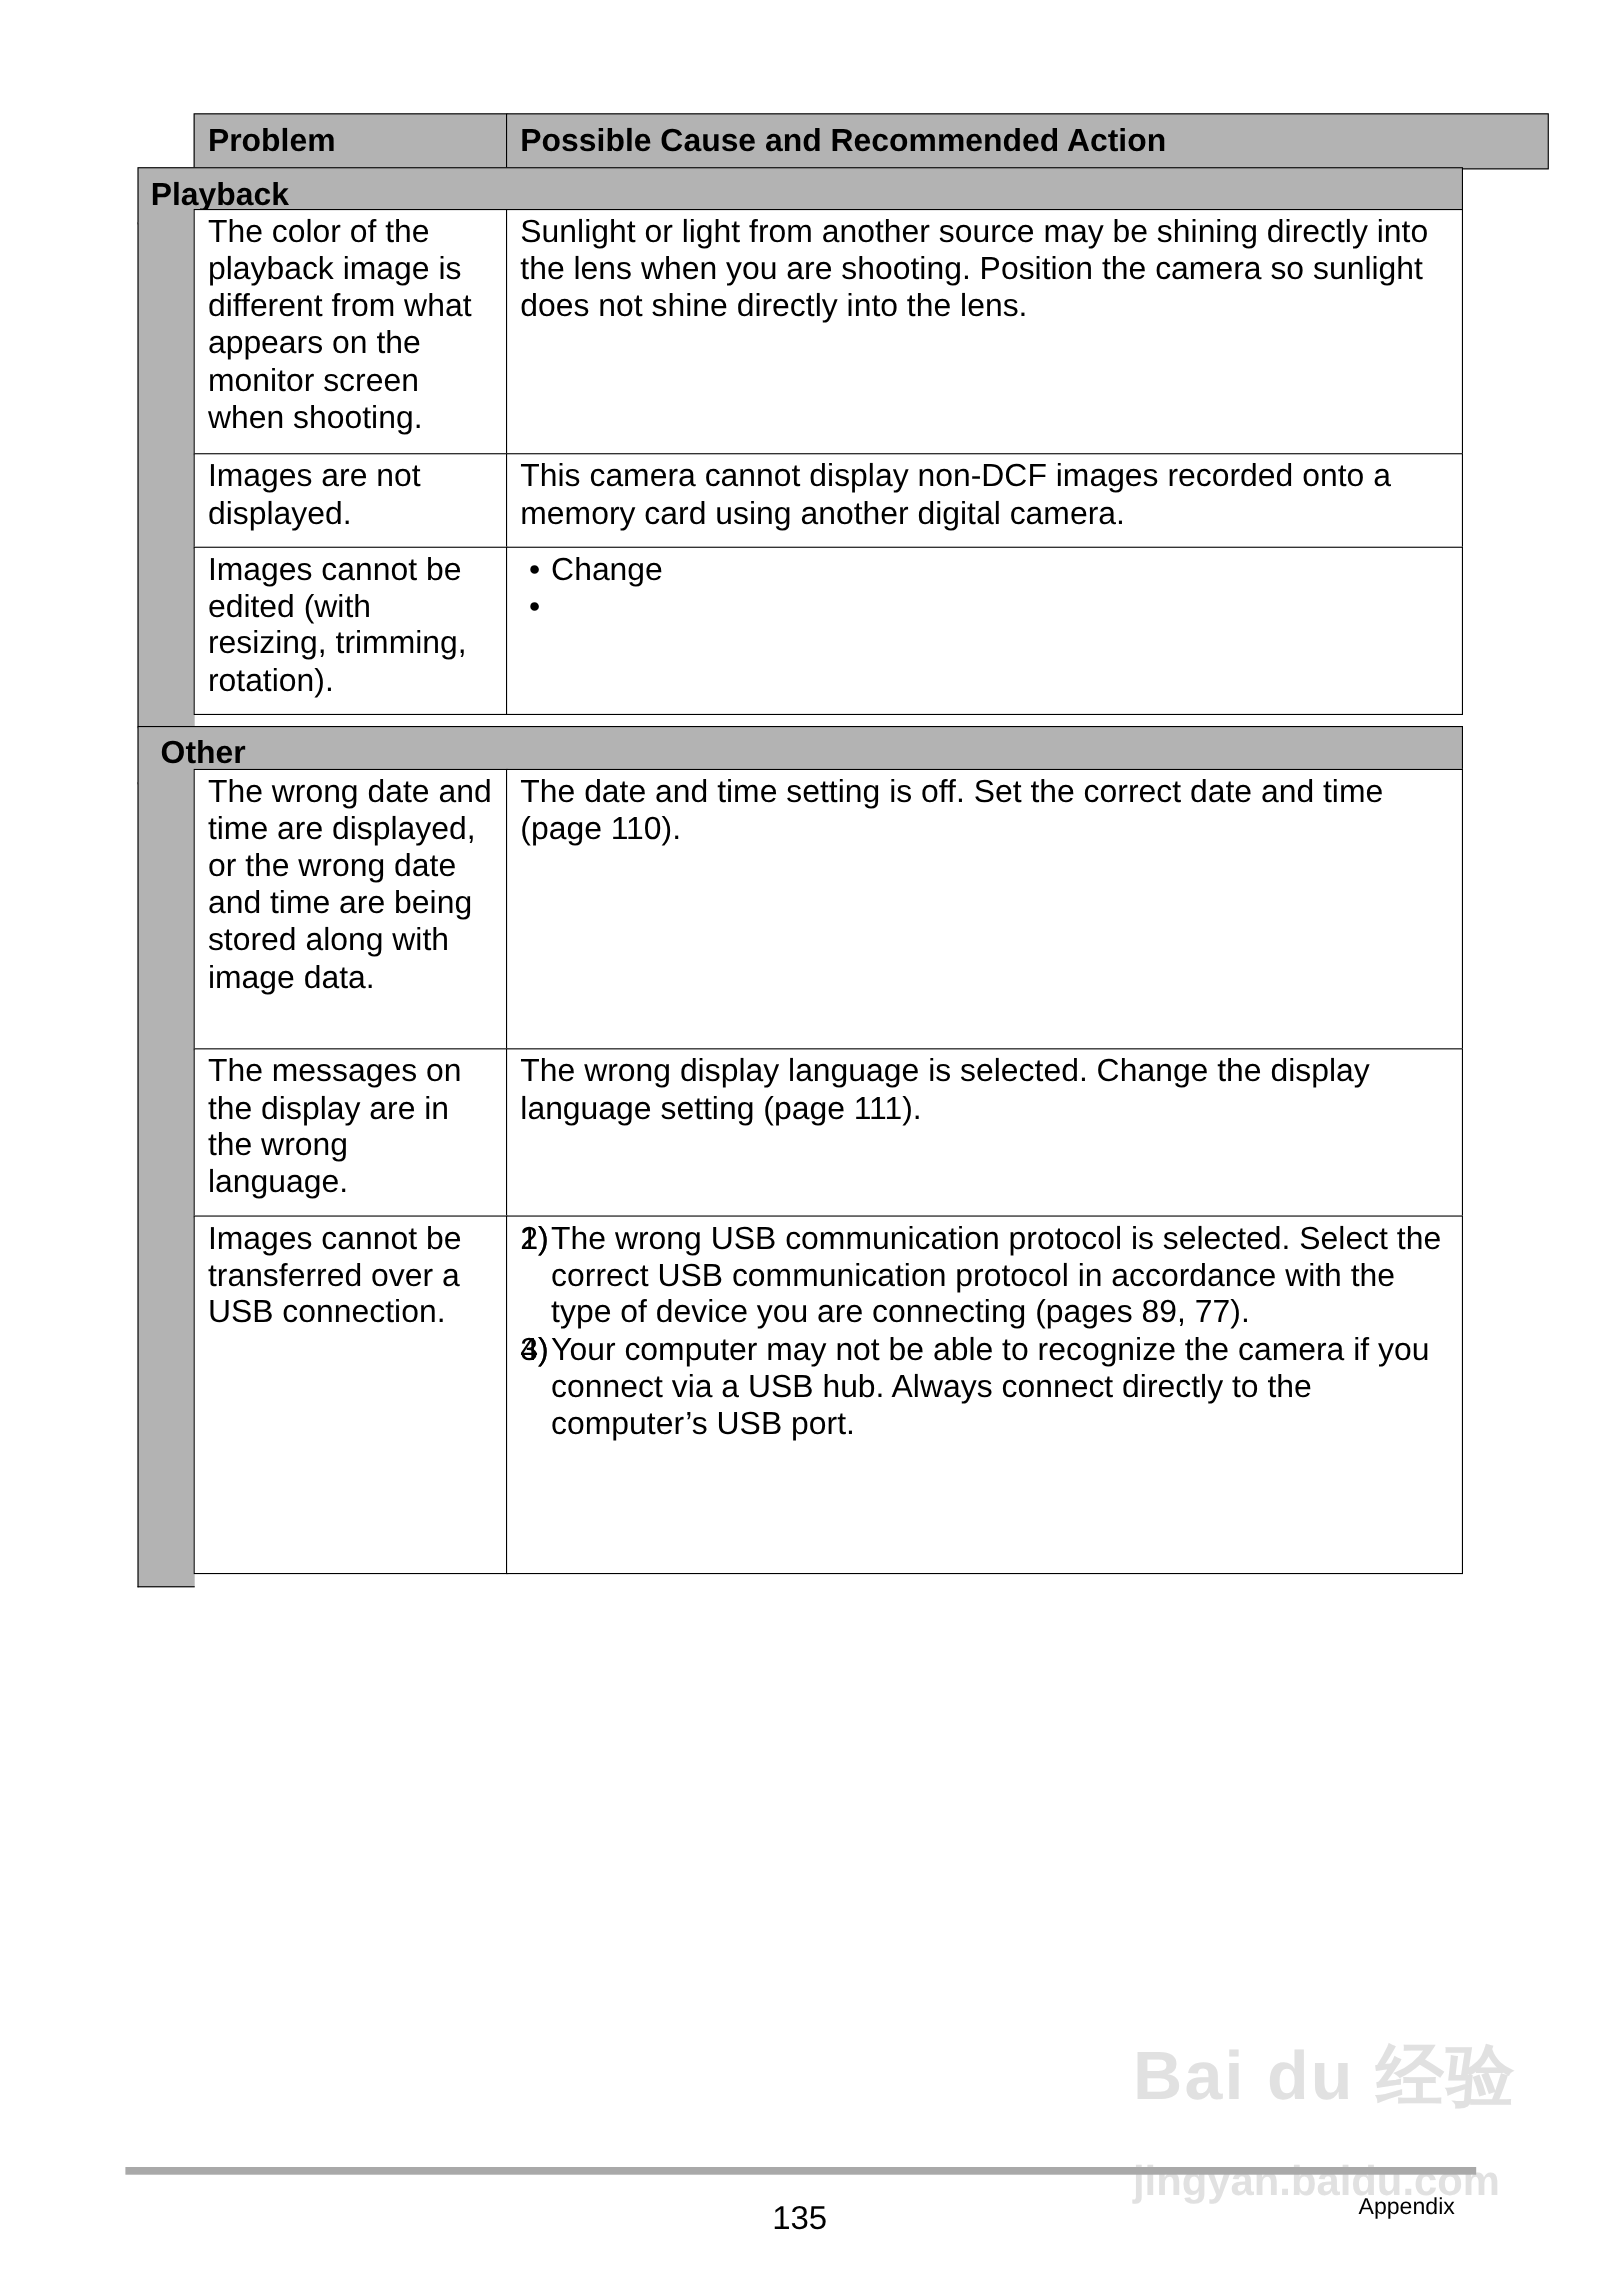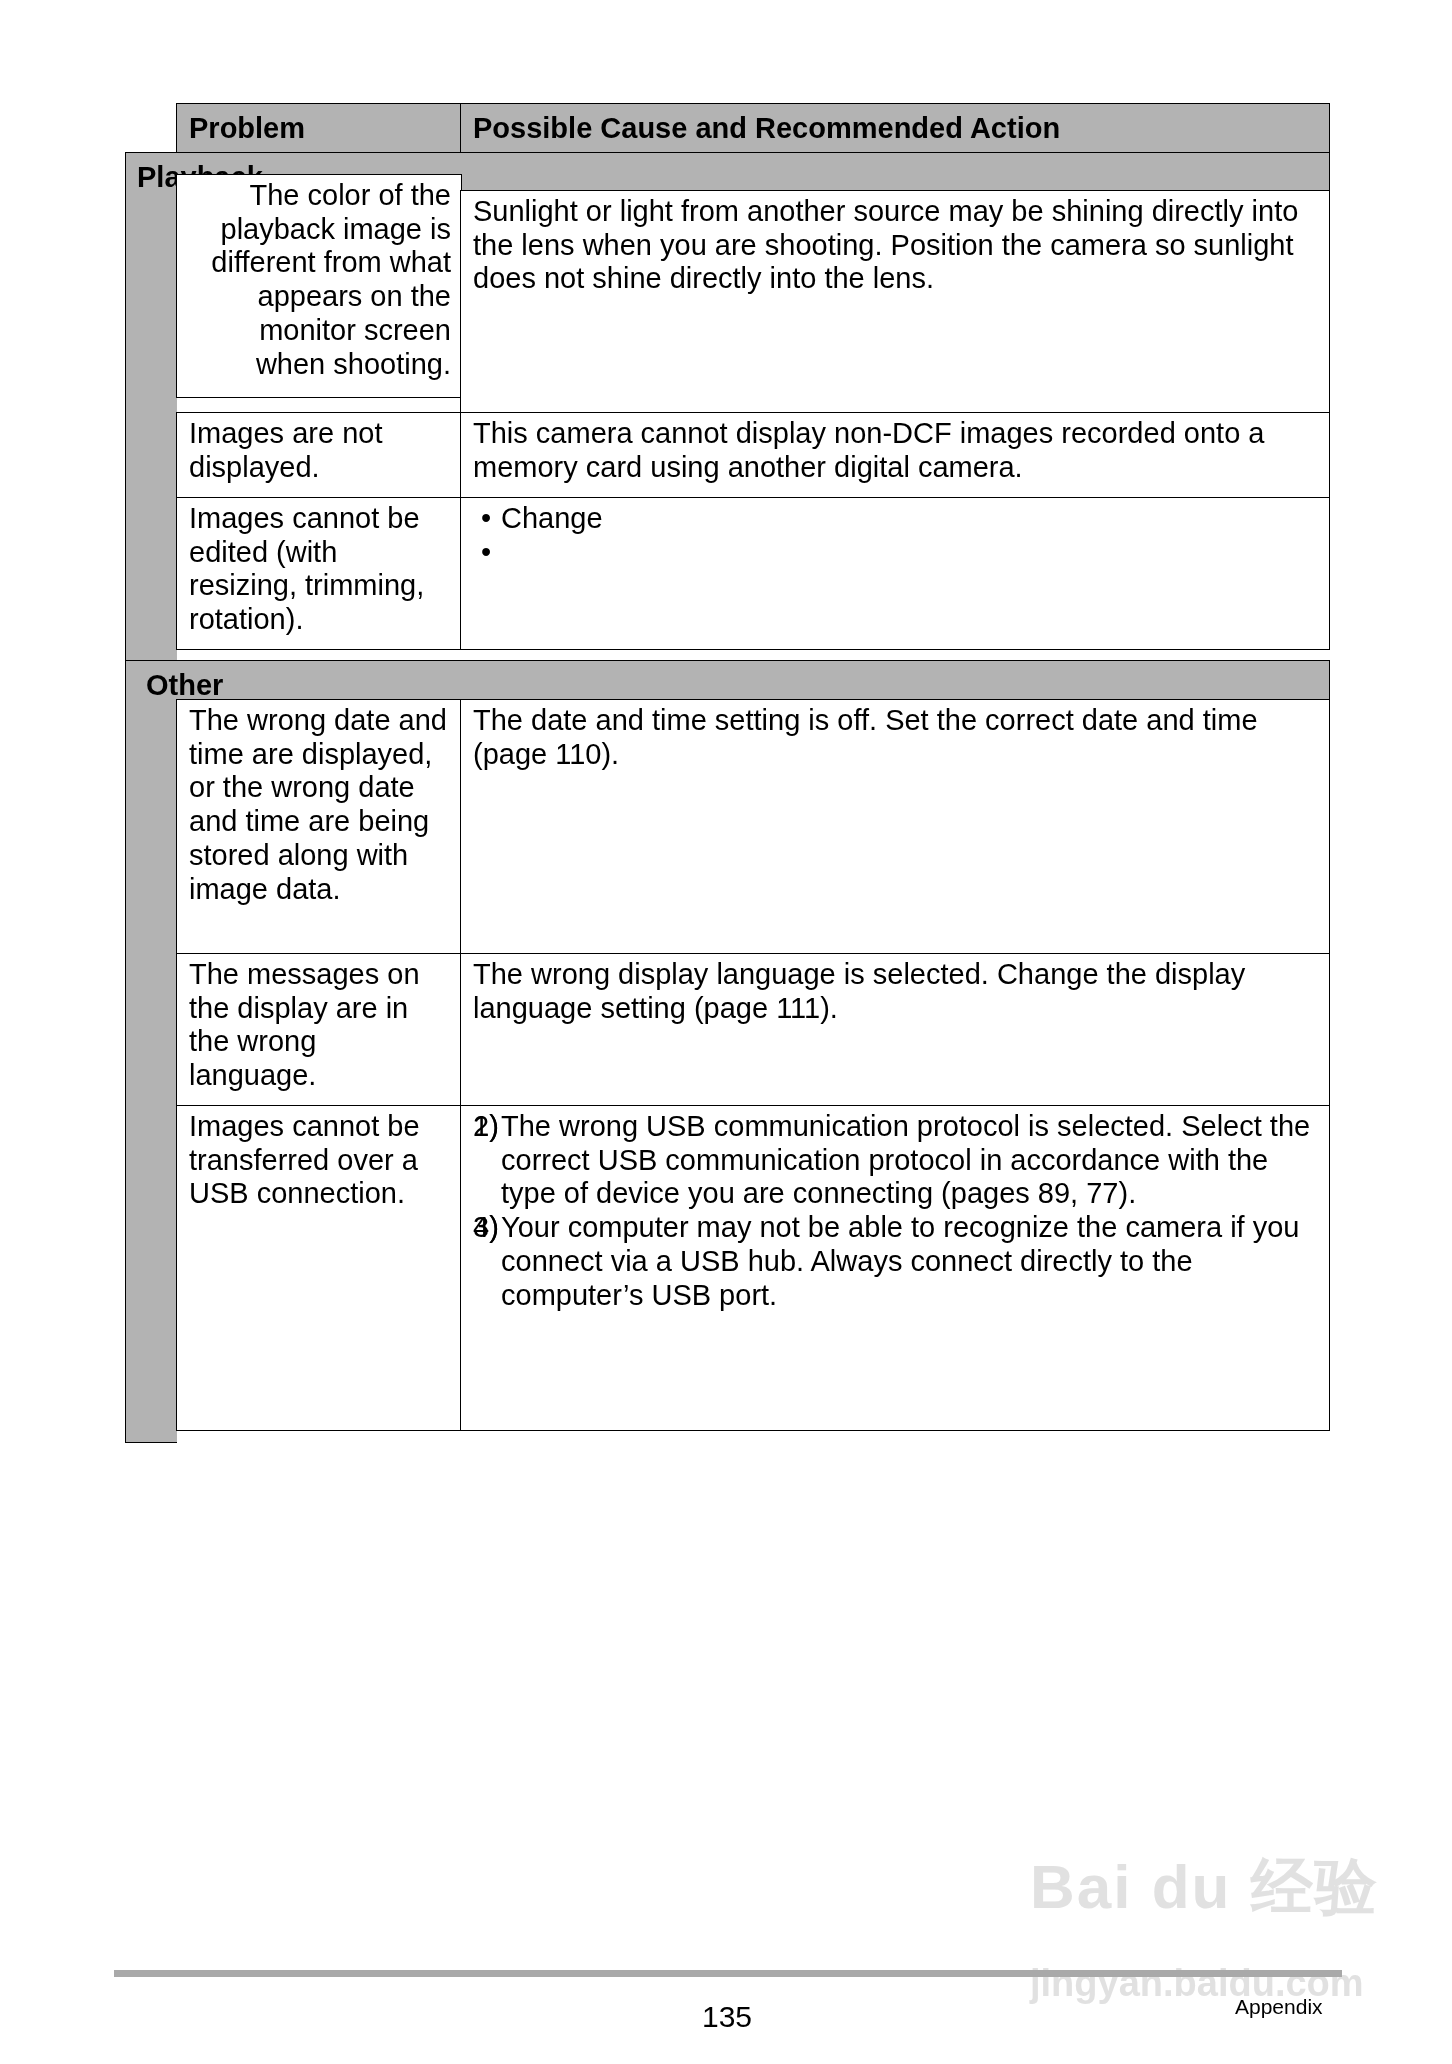--- a/index.html
+++ b/index.html
@@ -20,30 +20,30 @@
   .page-num { font-size: 30px; text-align: center; }
   .appendix { font-size: 21px; }
   .wm { color: rgba(200,200,200,0.55); font-weight: bold; }
 </style>
 </head>
 <body>
 
 <div class="abs gray hdr-cell" style="left:176px; top:91px; width:286px; height:51px;">
   <span>Problem</span>
 </div>
-<div class="abs gray hdr-cell" style="left:460px; top:91px; width:870px; height:51px;">
+<div class="abs gray hdr-cell" style="left:460px; top:91px; width:948px; height:51px;">
   <span>Possible Cause and Recommended Action</span>
 </div>
 
 <div class="abs gray section" style="left:125px; top:140px; width:1205px; height:52px;">
   <span>Playback</span>
 </div>
 <div class="abs gray rail" style="left:125px; top:190px; width:52px; height:460px;"></div>
 
-<div class="abs cell" style="left:176px; top:174px; width:286px; height:224px;text-align:right;">
+<div class="abs cell" style="left:176px; top:190px; width:286px; height:224px;">
   <span>The color of the playback image is different from what appears on the monitor screen when shooting.</span>
 </div>
 <div class="abs cell" style="left:460px; top:190px; width:870px; height:224px;">
   <span>Sunlight or light from another source may be shining directly into the lens when you are shooting. Position the camera so sunlight does not shine directly into the lens.</span>
 </div>
 
 <div class="abs cell" style="left:176px; top:412px; width:286px; height:87px;">
   <span>Images are not displayed.</span>
 </div>
 <div class="abs cell" style="left:460px; top:412px; width:870px; height:87px;">

